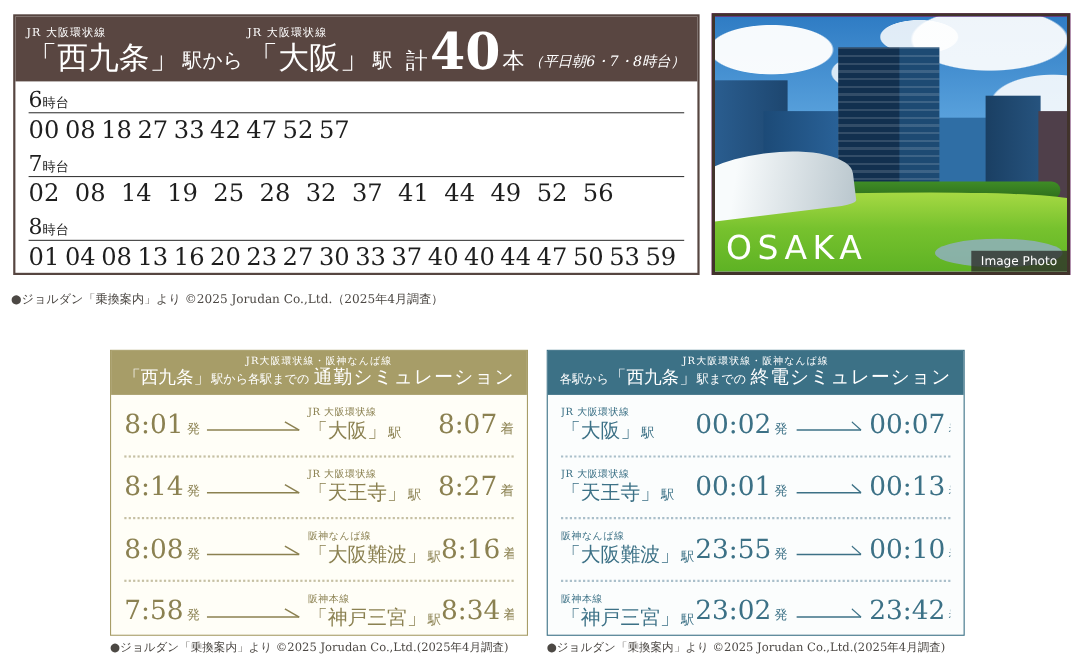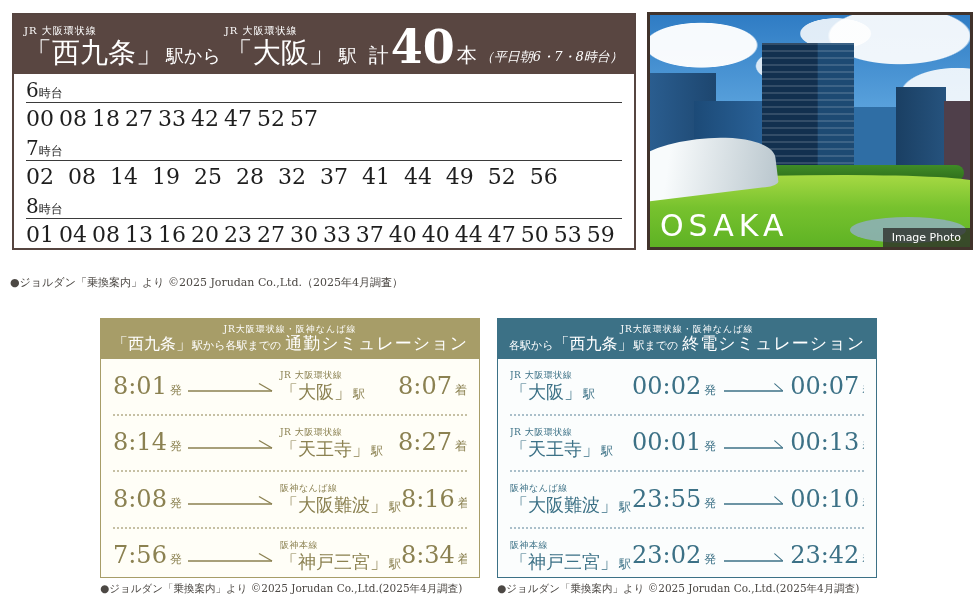--- a/index.html
+++ b/index.html
@@ -61,21 +61,21 @@
       border-radius:100% 100% 18% 18%/100% 100% 14% 14%;}
   .pond{position:absolute;right:4px;bottom:4px;width:116px;height:26px;border-radius:50%;
       background:#8fb0bd;opacity:.85;}
   .osaka{position:absolute;left:10px;bottom:4px;color:#ffffff;font-size:30px;letter-spacing:5px;
       font-family:"DejaVu Sans","Liberation Sans",sans-serif;z-index:5;}
   .img-badge{position:absolute;right:0;bottom:0;background:rgba(45,45,42,.78);color:#fff;
       font-size:11px;padding:3px 9px;z-index:5;
       font-family:"DejaVu Sans","Liberation Sans",sans-serif;}
   
   .src{position:absolute;font-size:11px;color:#4c4844;white-space:nowrap;}
-  .src-top{left:10px;top:275px;}
+  .src-top{left:10px;top:264px;}
   .src-left{left:100px;top:582px;font-size:10.5px;}
   .src-right{left:497px;top:582px;font-size:10.5px;}
   
   .sim{position:absolute;top:318px;width:380px;height:260px;box-sizing:border-box;}
   .sim.commute{left:100px;border:1px solid #a79d68;background:#fffef7;}
   .sim.lasttrain{left:497px;border:1px solid #3c7186;background:#fbfdfd;}
   .sim-header{height:40px;color:#ffffff;text-align:center;display:flex;flex-direction:column;
       justify-content:center;line-height:1.15;white-space:nowrap;overflow:hidden;}
   .commute .sim-header{background:#a79d68;}
   .lasttrain .sim-header{background:#3c7186;}
@@ -233,21 +233,21 @@
           </span>
       </span>
       <span class="arr-wrap">
           <span class="time">8:16</span>
           <span class="tsuf">着</span>
         </span>
     </div>
 
     <div class="sim-row">
       <span class="dep-wrap">
-          <span class="time">7:56</span>
+          <span class="time">7:58</span>
           <span class="tsuf">発</span>
         </span>
       <svg class="arrow-svg" width="86" height="16" viewBox="0 0 86 16">
           <line x1="0" y1="11" x2="84" y2="11"></line>
           <line x1="71" y1="3.5" x2="84" y2="11"></line>
         </svg>
       <span class="stn-block">
         <span class="stn-line">阪神本線</span>
         <span class="stn-row">
             <span class="stn-name">「神戸三宮」</span>

